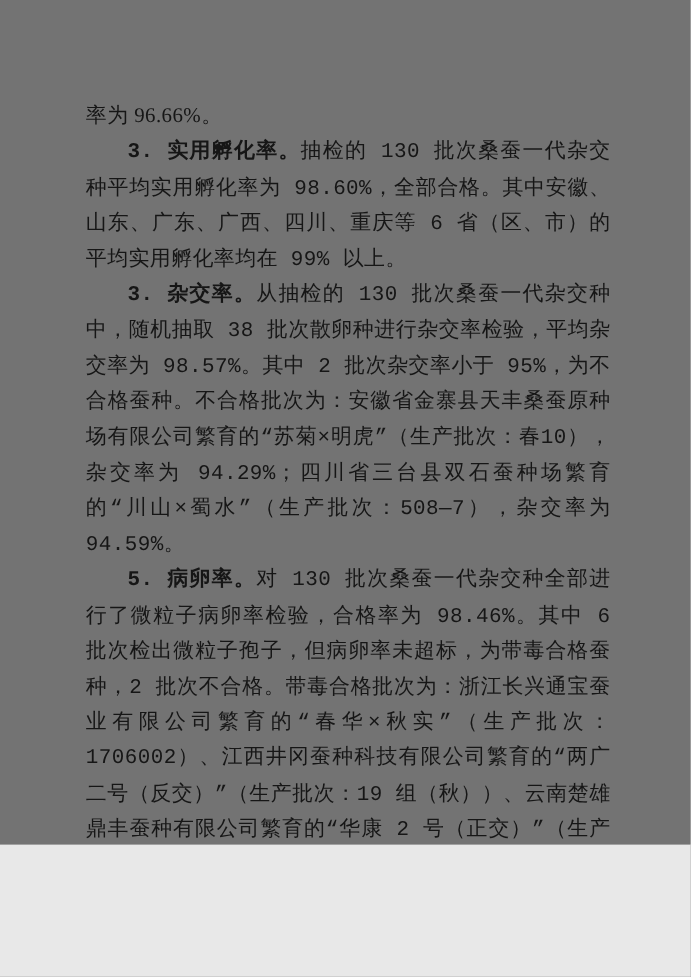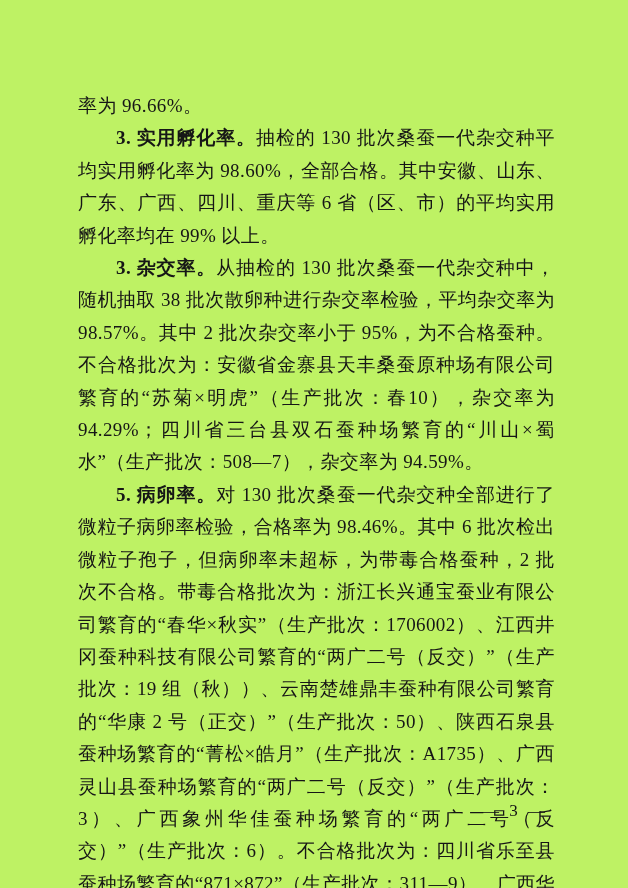--- a/index.html
+++ b/index.html
@@ -3,23 +3,23 @@
 <meta charset="utf-8">
 <style>
   html, body {
     margin: 0;
     padding: 0;
     background: #e8e8e8;
   }
   .page {
     position: relative;
     width: 628px;
-    height: 888px;
+    height: 768px;
     margin: 0 auto;
-    background: #bef264;
+    background: #737373;
     overflow: hidden;
   }
   .text-block {
     position: absolute;
     left: 78px;
     top: 90px;
     width: 477px;
     font-family: "Liberation Serif", "DejaVu Serif", serif;
     font-size: 19px;
     line-height: 32.4px;
@@ -27,20 +27,21 @@
     text-align: justify;
     text-justify: inter-character;
     letter-spacing: 0.4px;
   }
   .para {
     margin: 0;
     padding: 0;
   }
   .para.indent {
     text-indent: 2em;
+    font-family: Liberation Mono, monospace;
   }
   
   .run-em {
     font-weight: 700;
   }
   .page-number {
     position: absolute;
     top: 799px;
     right: 80px;
     font-family: "Liberation Serif", "DejaVu Serif", serif;

